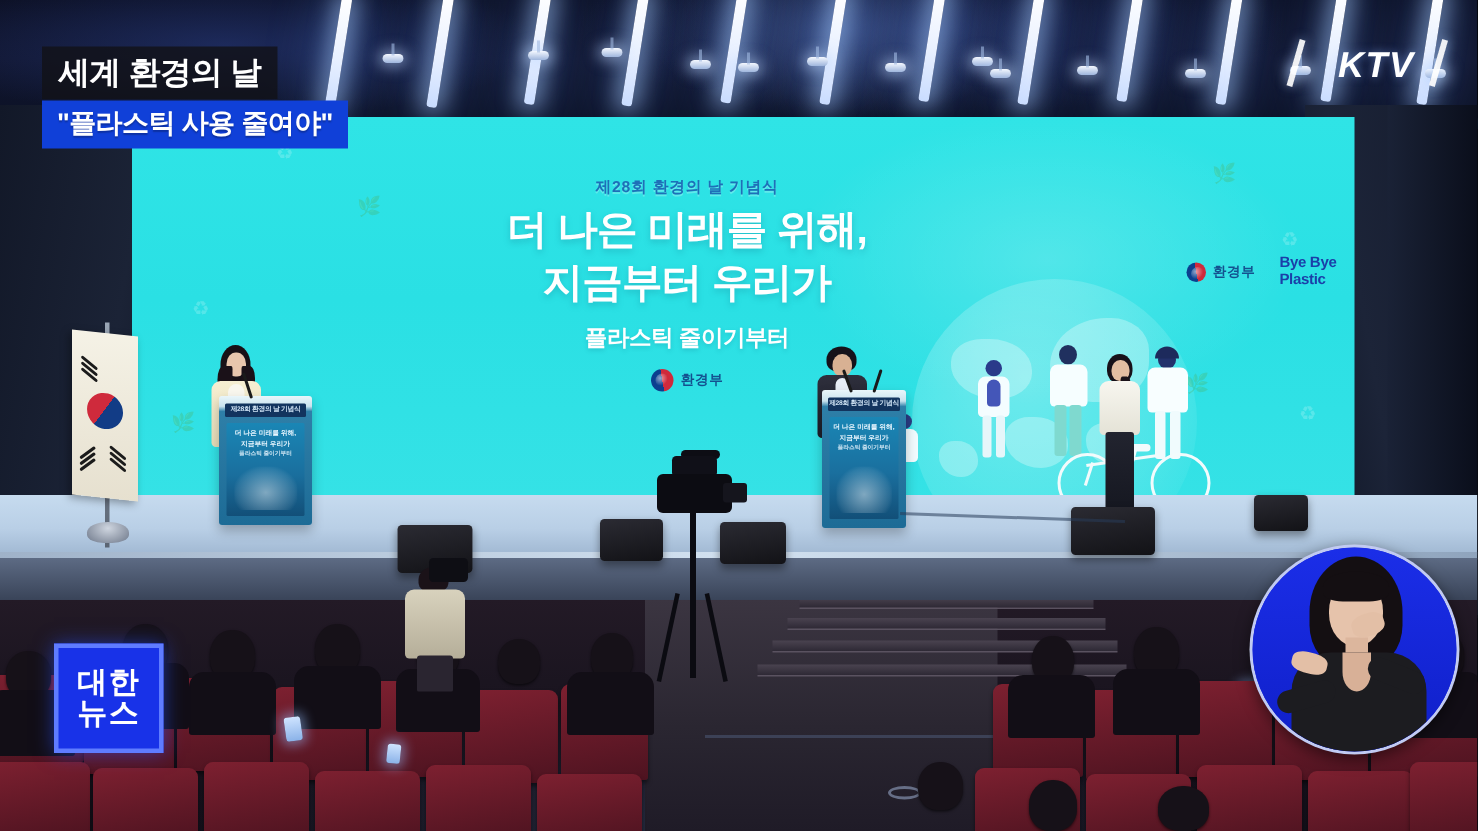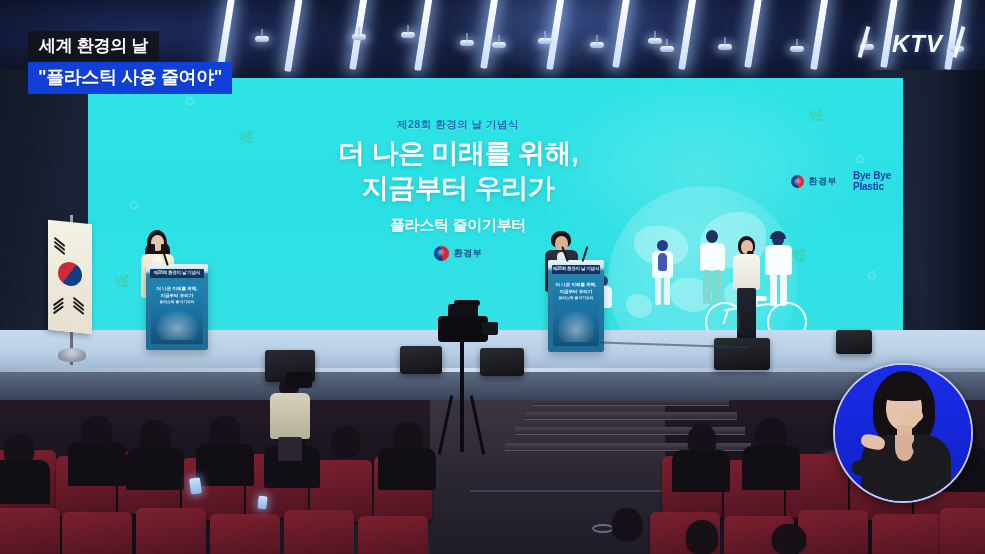--- a/index.html
+++ b/index.html
@@ -309,21 +309,21 @@
     position:absolute; top:95px; width:3px; height:60px; background:#0b0b11;
   }
 
   
   .caption { position:absolute; left:28px; top:31px; }
   .cap1 {
     display:inline-block;
     background:rgba(18,18,22,.80);
     color:#ffffff;
     font-weight:bold;
-    font-size:17px;
+    font-size:21px;
     letter-spacing:-.3px;
     padding:3px 11px 4px 11px;
   }
   .cap2 {
     display:block;
     margin-top:1px;
     background:#1040d8;
     color:#ffffff;
     font-weight:bold;
     font-size:18px;
@@ -698,20 +698,24 @@
         <span class="cap2">"플라스틱 사용 줄여야"</span>
       </div>
   </div>
 
   <div>
     <div class="ktv-slash" style="right:119px; top:26px;"></div>
     <div class="ktv nosel">KTV</div>
     <div class="ktv-slash" style="right:24px; top:26px;"></div>
   </div>
 
+  <div class="news-badge nosel">
+    <span>대한</span>
+    <span>뉴스</span>
+  </div>
 
   <div class="pip">
     <div class="bg"></div>
     <div class="sl-hair"></div>
     <div class="sl-face"></div>
     <div class="sl-hair-front"></div>
     <div class="sl-neck"></div>
     <div class="sl-body"></div>
     <div class="sl-v"></div>
 

